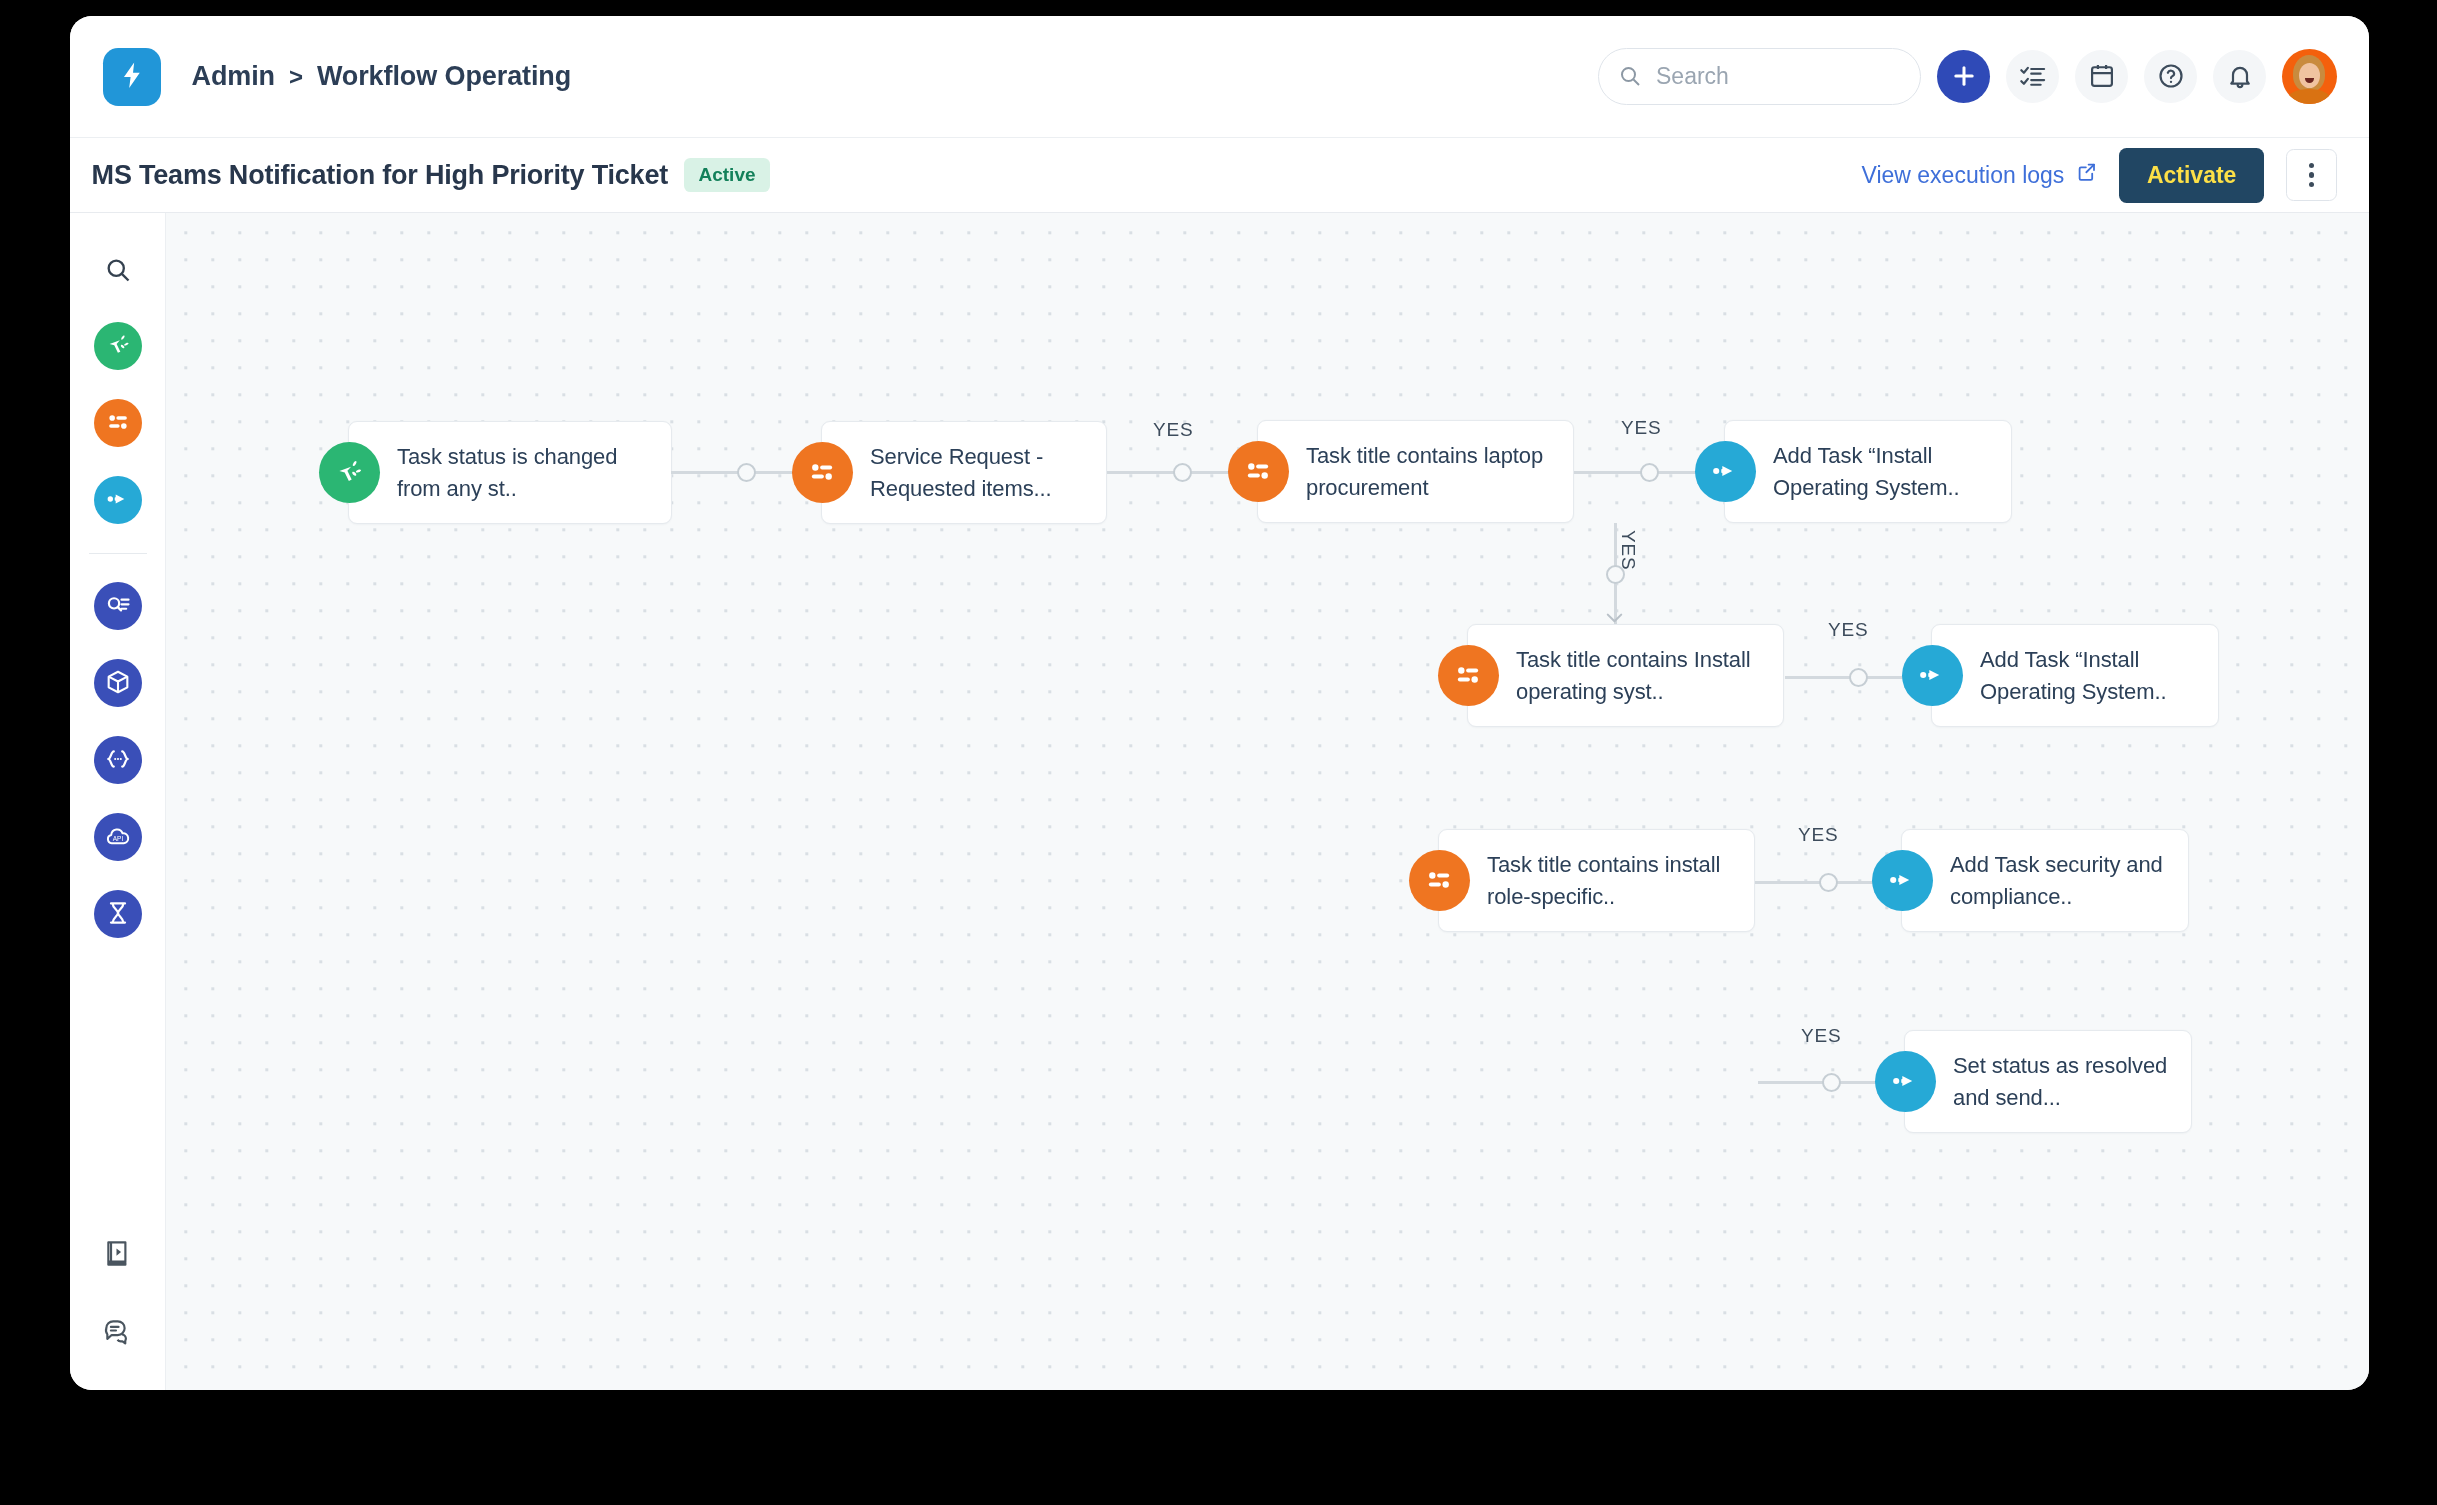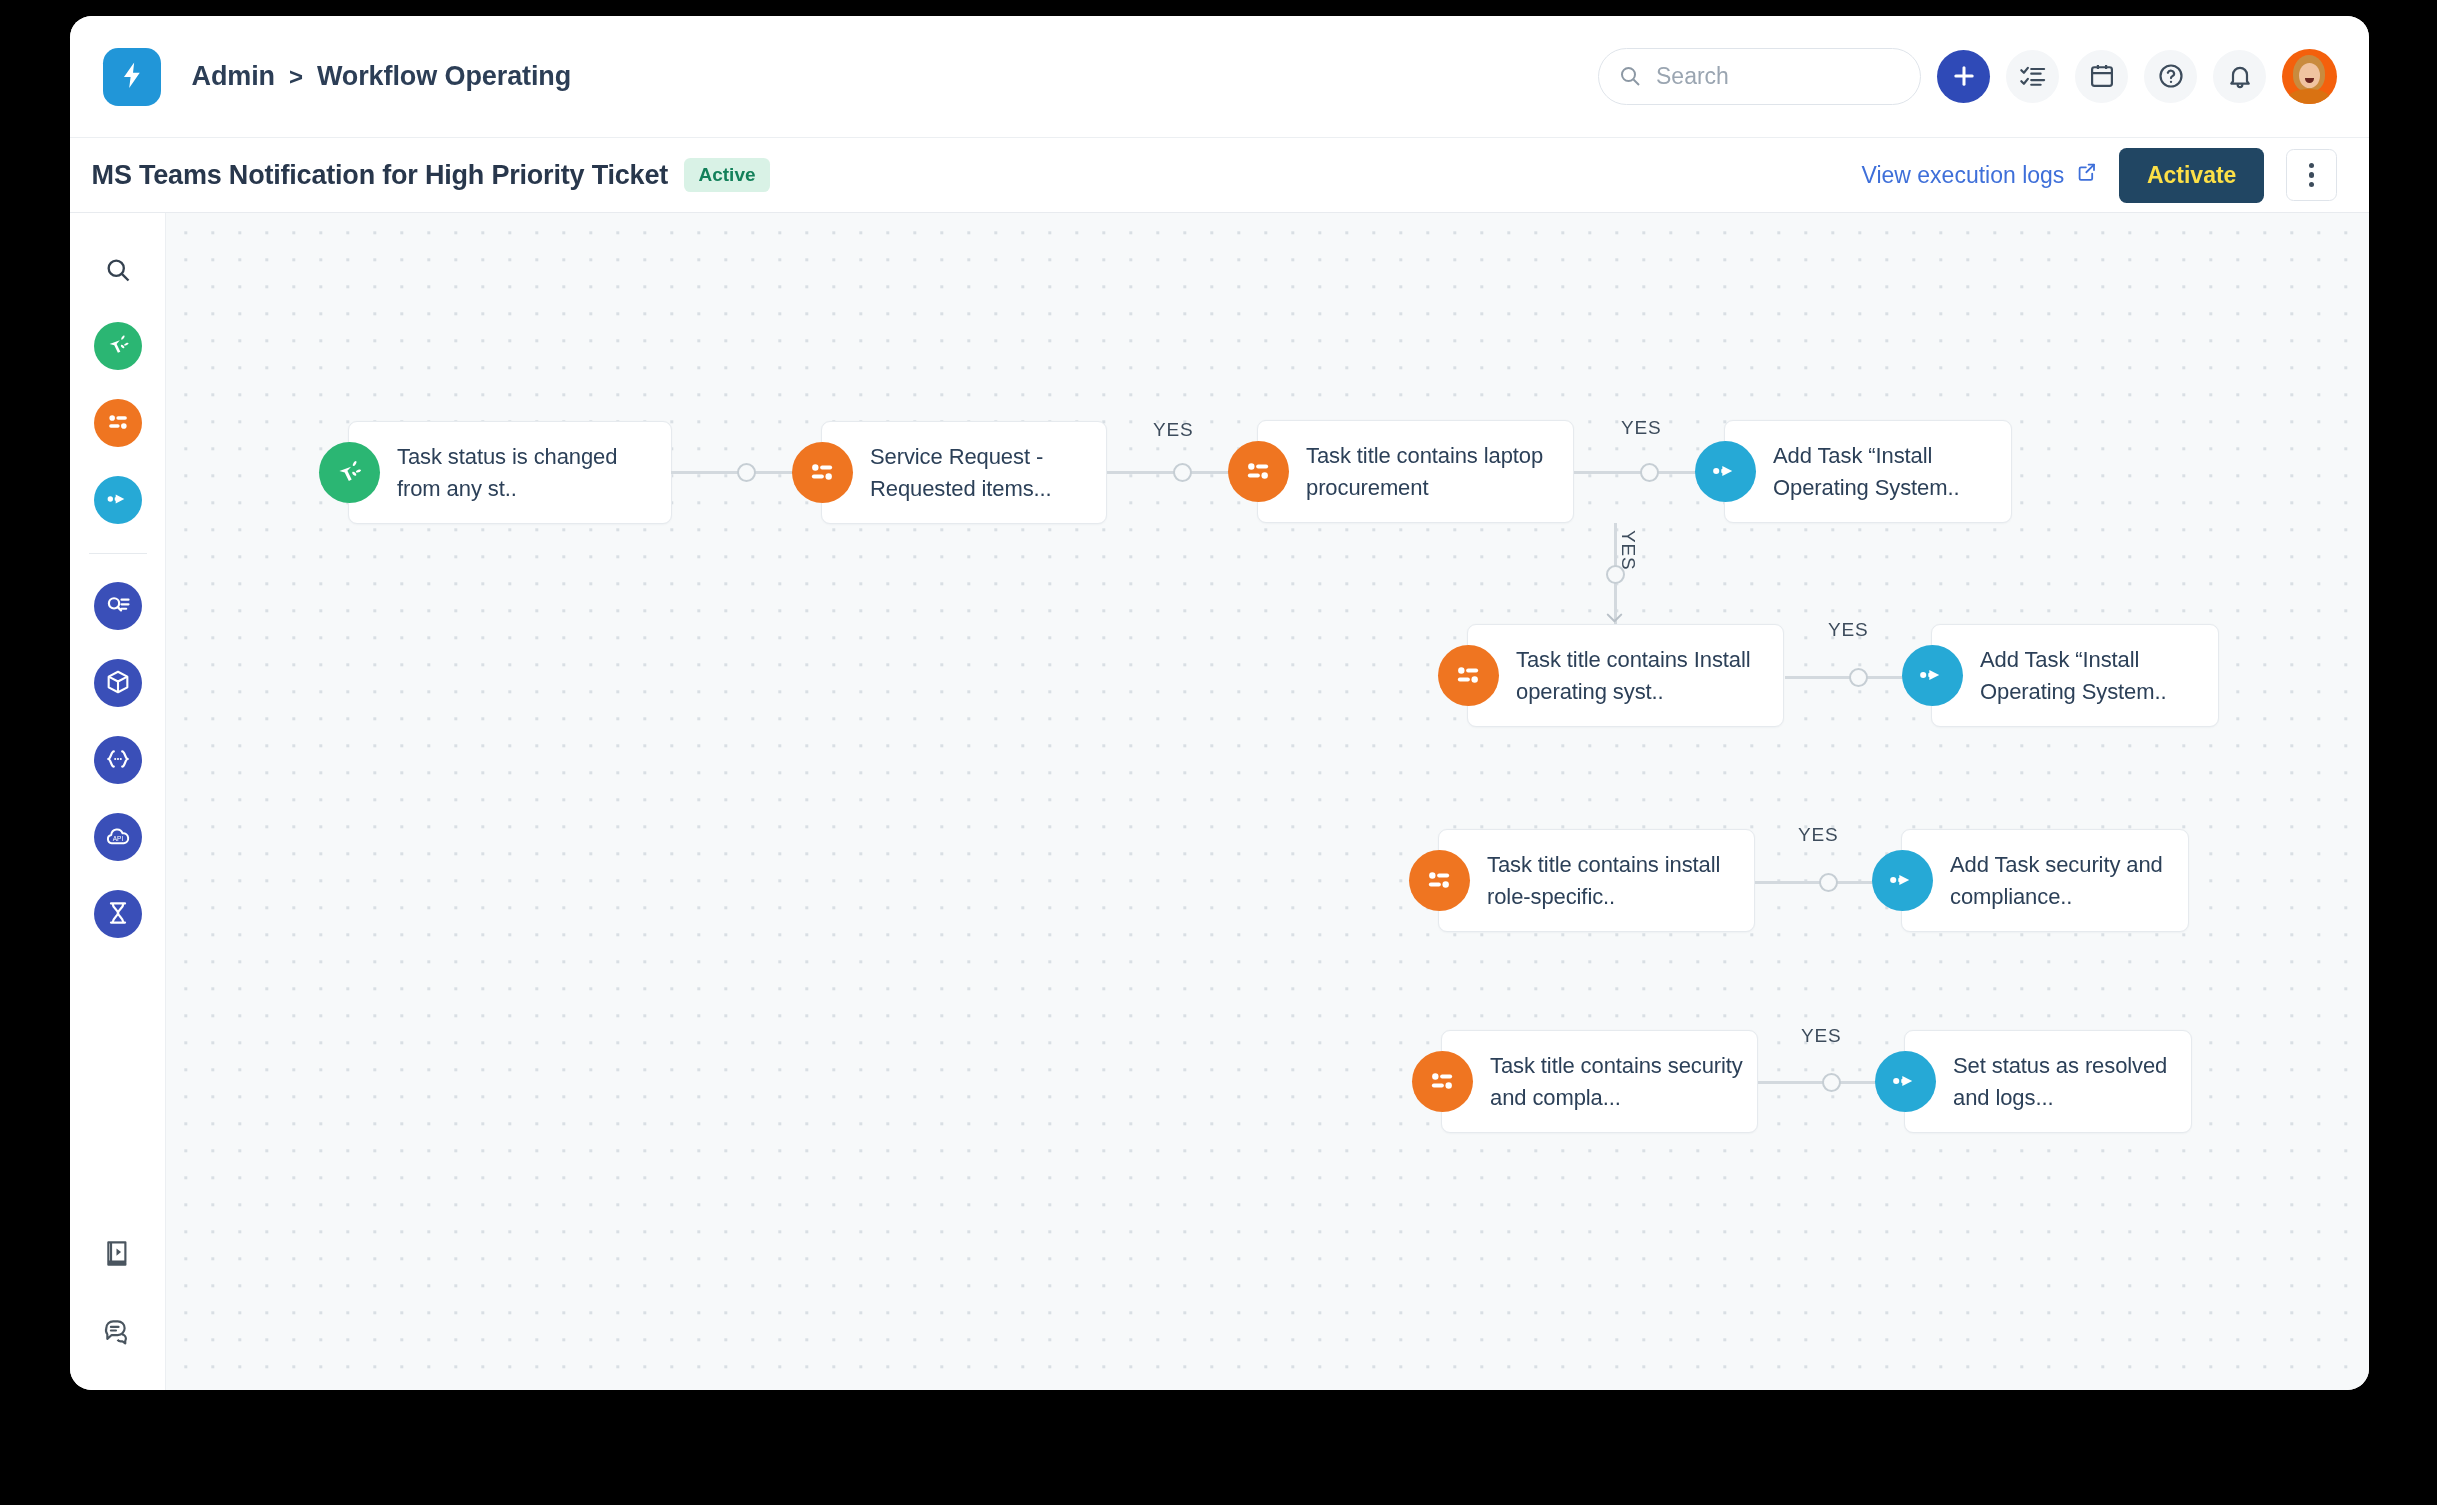--- a/index.html
+++ b/index.html
@@ -703,33 +703,20 @@
             <svg viewBox="0 0 24 24" fill="#ffffff">
               <circle cx="5.4" cy="12" r="2.3"></circle>
               <path d="M10 8.2 17.4 12 10 15.8z"></path>
                 <rect x="9.2" y="10.5" width="5" height="3" rx="0.6"></rect>
             </svg>
           </span>
         </div>
         <div class="node-label">Add Task security and compliance..</div>
       </div>
 
-      <div class="node" style="left:1275px; top:817px; width:317px;">
-        <div class="node-icon condition">
-          <span>
-            <svg viewBox="0 0 24 24" fill="#ffffff">
-              <circle cx="7" cy="8.6" r="2.4"></circle>
-                <rect x="10.6" y="7.1" width="9" height="3" rx="1.5"></rect>
-              <circle cx="17" cy="15.4" r="2.4"></circle>
-                <rect x="4.4" y="13.9" width="9" height="3" rx="1.5"></rect>
-            </svg>
-          </span>
-        </div>
-        <div class="node-label">Task title contains security and compla...</div>
-      </div>
 
       <div class="conn-h" style="left:1592px; top:868px; width:146px;">
         <div class="mid-circle"></div>
         <div class="arrow-head">
           <svg viewBox="0 0 24 24" fill="none" stroke="#b9c1c8" stroke-width="2.2" stroke-linecap="round" stroke-linejoin="round">
             <polyline points="9,5 16,12 9,19"></polyline>
           </svg>
         </div>
       </div>
       <div class="conn-label" style="left:1635px; top:812px;">YES</div>
@@ -737,19 +724,19 @@
       <div class="node" style="left:1738px; top:817px; width:288px;">
         <div class="node-icon action">
           <span>
             <svg viewBox="0 0 24 24" fill="#ffffff">
               <circle cx="5.4" cy="12" r="2.3"></circle>
               <path d="M10 8.2 17.4 12 10 15.8z"></path>
                 <rect x="9.2" y="10.5" width="5" height="3" rx="0.6"></rect>
             </svg>
           </span>
         </div>
-        <div class="node-label">Set status as resolved and logs...</div>
+        <div class="node-label">Set status as resolved and send...</div>
       </div>
 
     </div>
   </div>
 </div>
 
 
 </body></html>

